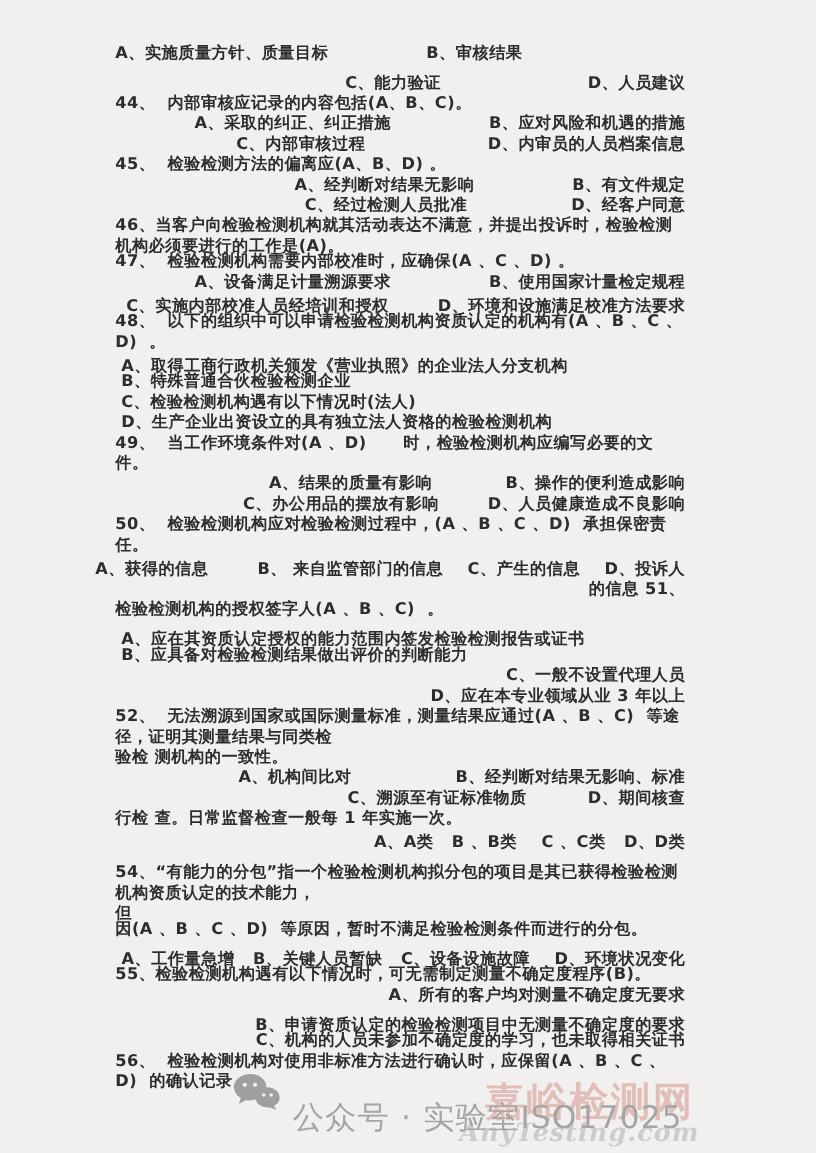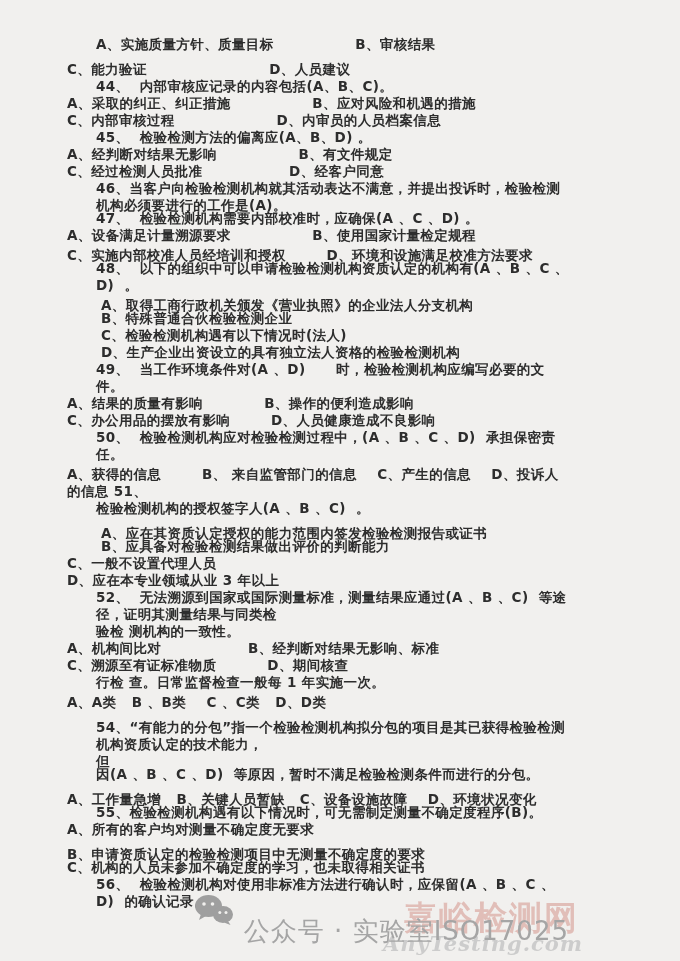--- a/index.html
+++ b/index.html
@@ -19,21 +19,21 @@
   .line {
     font-size: 13.5px;
     font-weight: 700;
     line-height: 17px;
     letter-spacing: 0.4px;
     white-space: pre-wrap;
     padding-right: 14px;
   }
   
   .ind-q    { padding-left: 96px;  }  
-  .ind-opt  { padding-left: 67px; }  
+  .ind-opt  { padding-left: 67px; text-align: right; }  
   .ind-opt2 { padding-left: 101px; }  
   
   .gap-t { margin-top: -4px; }
   .gap-n { margin-top: 0; }
   .gap-m { margin-top: 3px; }
   .gap-l { margin-top: 8px; }
 
   
   .watermark { position: absolute; right: 0; bottom: 0; width: 100%; height: 70px; pointer-events: none; }
   .wm-site {

